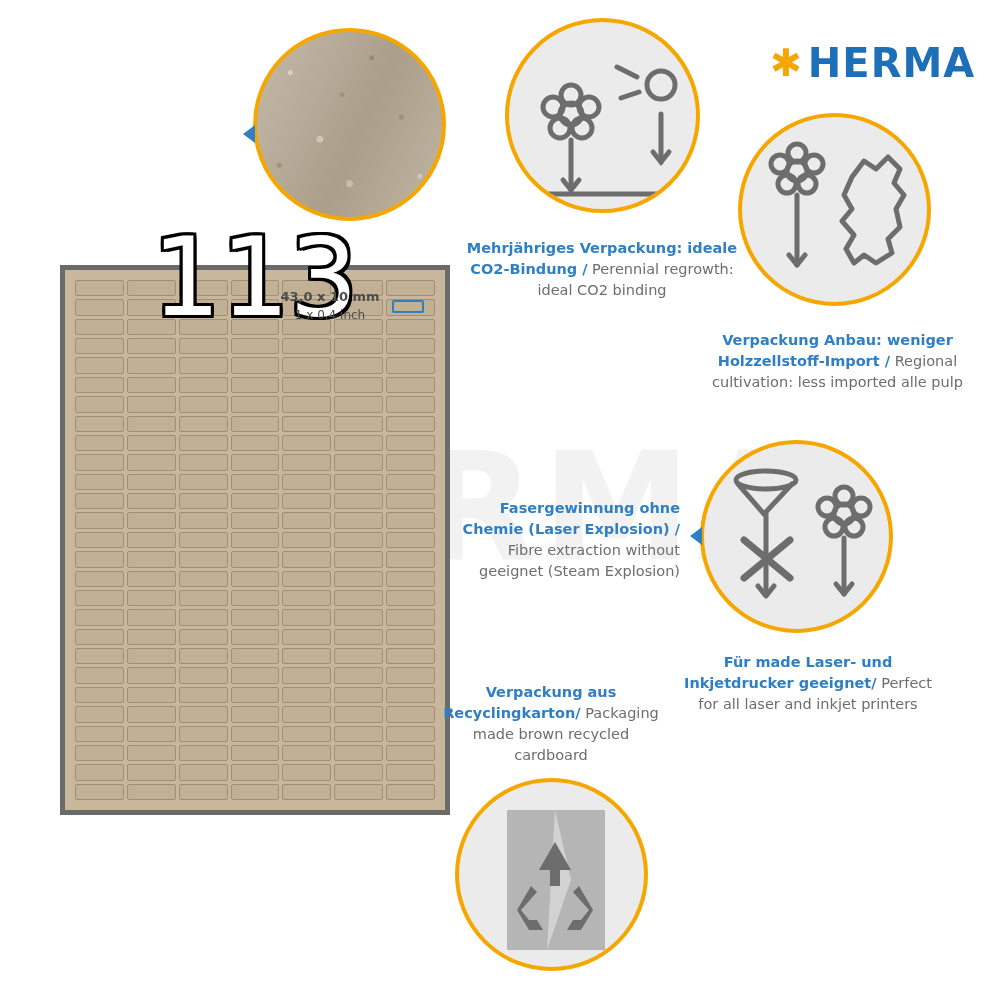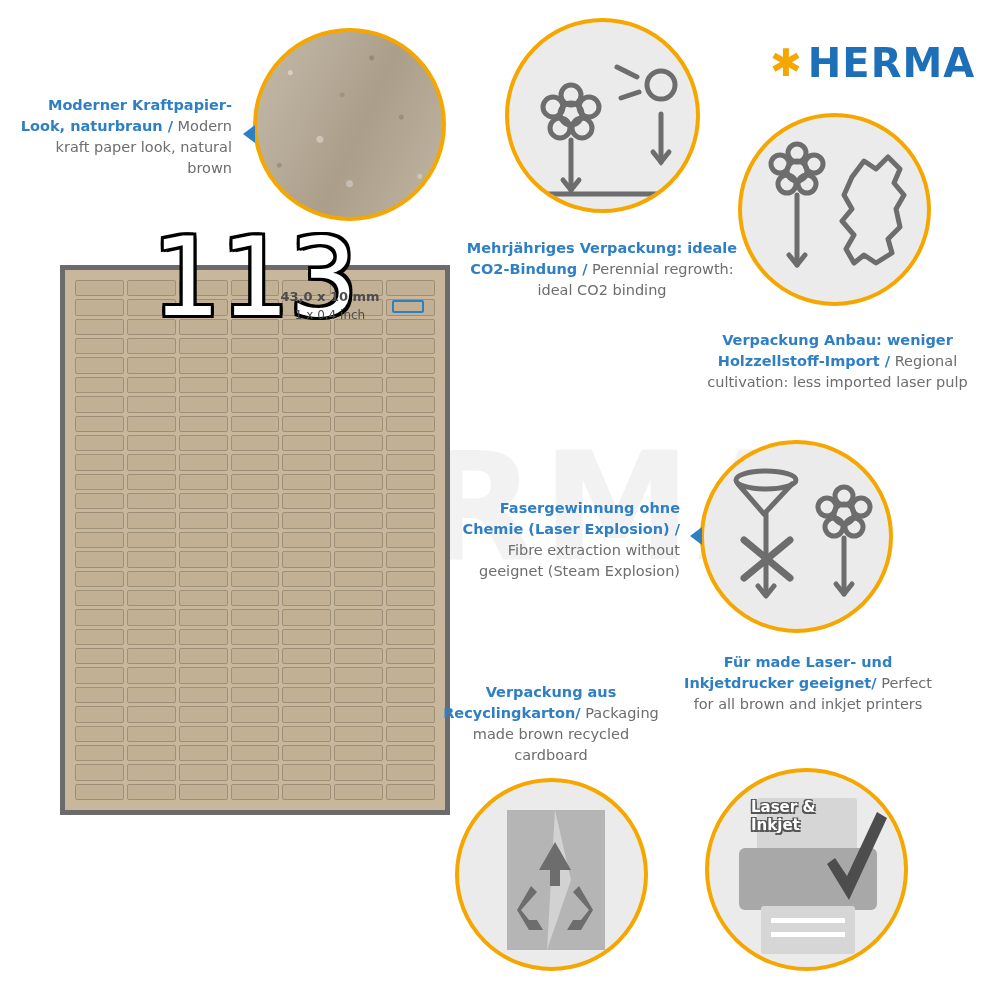--- a/index.html
+++ b/index.html
@@ -399,24 +399,20 @@
   <div class="dim-label">
     <div>43,0 x 10 mm</div>
     <div class="dim-sub">1 x 0,4 inch</div>
   </div>
   <div class="dim-box"></div>
 
   <div class="circle kraft" style="left:253px; top:28px; width:193px; height:193px;">
     <div class="kraft-tex"></div>
   </div>
   <div class="tri tri-left" style="left:243px; top:125px;"></div>
-  <div class="txt t-right" style="left:10px; top:95px; width:222px;">
-    <span class="hl">Moderner Kraftpapier-Look, naturbraun /</span>
-    <span>Modern kraft paper look, natural brown</span>
-  </div>
 
   <div class="circle" style="left:505px; top:18px; width:195px; height:195px;">
     <svg width="195" height="195" viewBox="0 0 195 195">
       <g fill="none" stroke="#6d6d6d" stroke-width="5" stroke-linecap="round">
 
         <circle cx="62" cy="92" r="11"></circle>
         <circle cx="62" cy="73" r="10"></circle>
         <circle cx="80" cy="85" r="10"></circle>
         <circle cx="73" cy="106" r="10"></circle>
         <circle cx="51" cy="106" r="10"></circle>
@@ -452,21 +448,21 @@
         <path d="M55 78 V148"></path>
         <path d="M47 138 L55 148 L63 138"></path>
         <path d="M110 60 L122 44 L134 52 L146 40 L158 52 L152 66 L162 78
                  L154 92 L158 110 L146 122 L150 136 L134 146 L122 138
                  L112 146 L104 132 L112 118 L100 104 L110 92 L102 78 Z"></path>
       </g>
     </svg>
   </div>
   <div class="txt t-center" style="left:690px; top:330px; width:295px;">
     <span class="hl">Verpackung Anbau: weniger Holzzellstoff-Import /</span>
-    <span>Regional cultivation: less imported laser pulp</span>
+    <span>Regional cultivation: less imported alle pulp</span>
   </div>
 
   <div class="circle" style="left:700px; top:440px; width:193px; height:193px;">
     <svg width="193" height="193" viewBox="0 0 193 193">
       <g fill="none" stroke="#6d6d6d" stroke-width="5" stroke-linecap="round" stroke-linejoin="round">
 
         <ellipse cx="62" cy="36" rx="30" ry="9"></ellipse>
         <path d="M34 40 L60 70 L88 40"></path>
         <path d="M62 70 V150"></path>
 
@@ -500,32 +496,18 @@
         <path d="M72 104 L58 128 L70 148 L84 148 L78 138 L70 138 L62 128 L78 110 Z"></path>
         <path d="M120 104 L134 128 L122 148 L108 148 L114 138 L122 138 L130 128 L114 110 Z"></path>
       </g>
     </svg>
   </div>
   <div class="txt t-center" style="left:435px; top:682px; width:232px;">
     <span class="hl">Verpackung aus Recyclingkarton/</span>
     <span>Packaging made brown recycled cardboard</span>
   </div>
 
-  <div class="circle" style="left: 705px; top: 768px; width: 203px; height: 203px; position: absolute;">
-    <svg width="203" height="203" viewBox="0 0 203 203">
-      <rect x="48" y="26" width="100" height="52" rx="3" fill="#d6d6d6"></rect>
-      <rect x="30" y="76" width="138" height="62" rx="6" fill="#a8a8a8"></rect>
-      <rect x="52" y="134" width="94" height="48" rx="3" fill="#d6d6d6"></rect>
-      <rect x="62" y="146" width="74" height="5" fill="#ffffff"></rect>
-      <rect x="62" y="160" width="74" height="5" fill="#ffffff"></rect>
-      <path d="M118 92 L140 128 L178 46 L168 40 L138 104 L126 86 Z" fill="#4d4d4d"></path>
-    </svg>
-    <div class="laser-badge" style="left:42px; top:26px;">
-      <div>Laser &amp;</div>
-      <div>Inkjet</div>
-    </div>
-  </div>
   <div class="txt t-center" style="left:672px; top:652px; width:272px;">
     <span class="hl">Für made Laser- und Inkjetdrucker geeignet/</span>
-    <span>Perfect for all brown and inkjet printers</span>
+    <span>Perfect for all laser and inkjet printers</span>
   </div>
 
 </div>
 
 </body></html>

